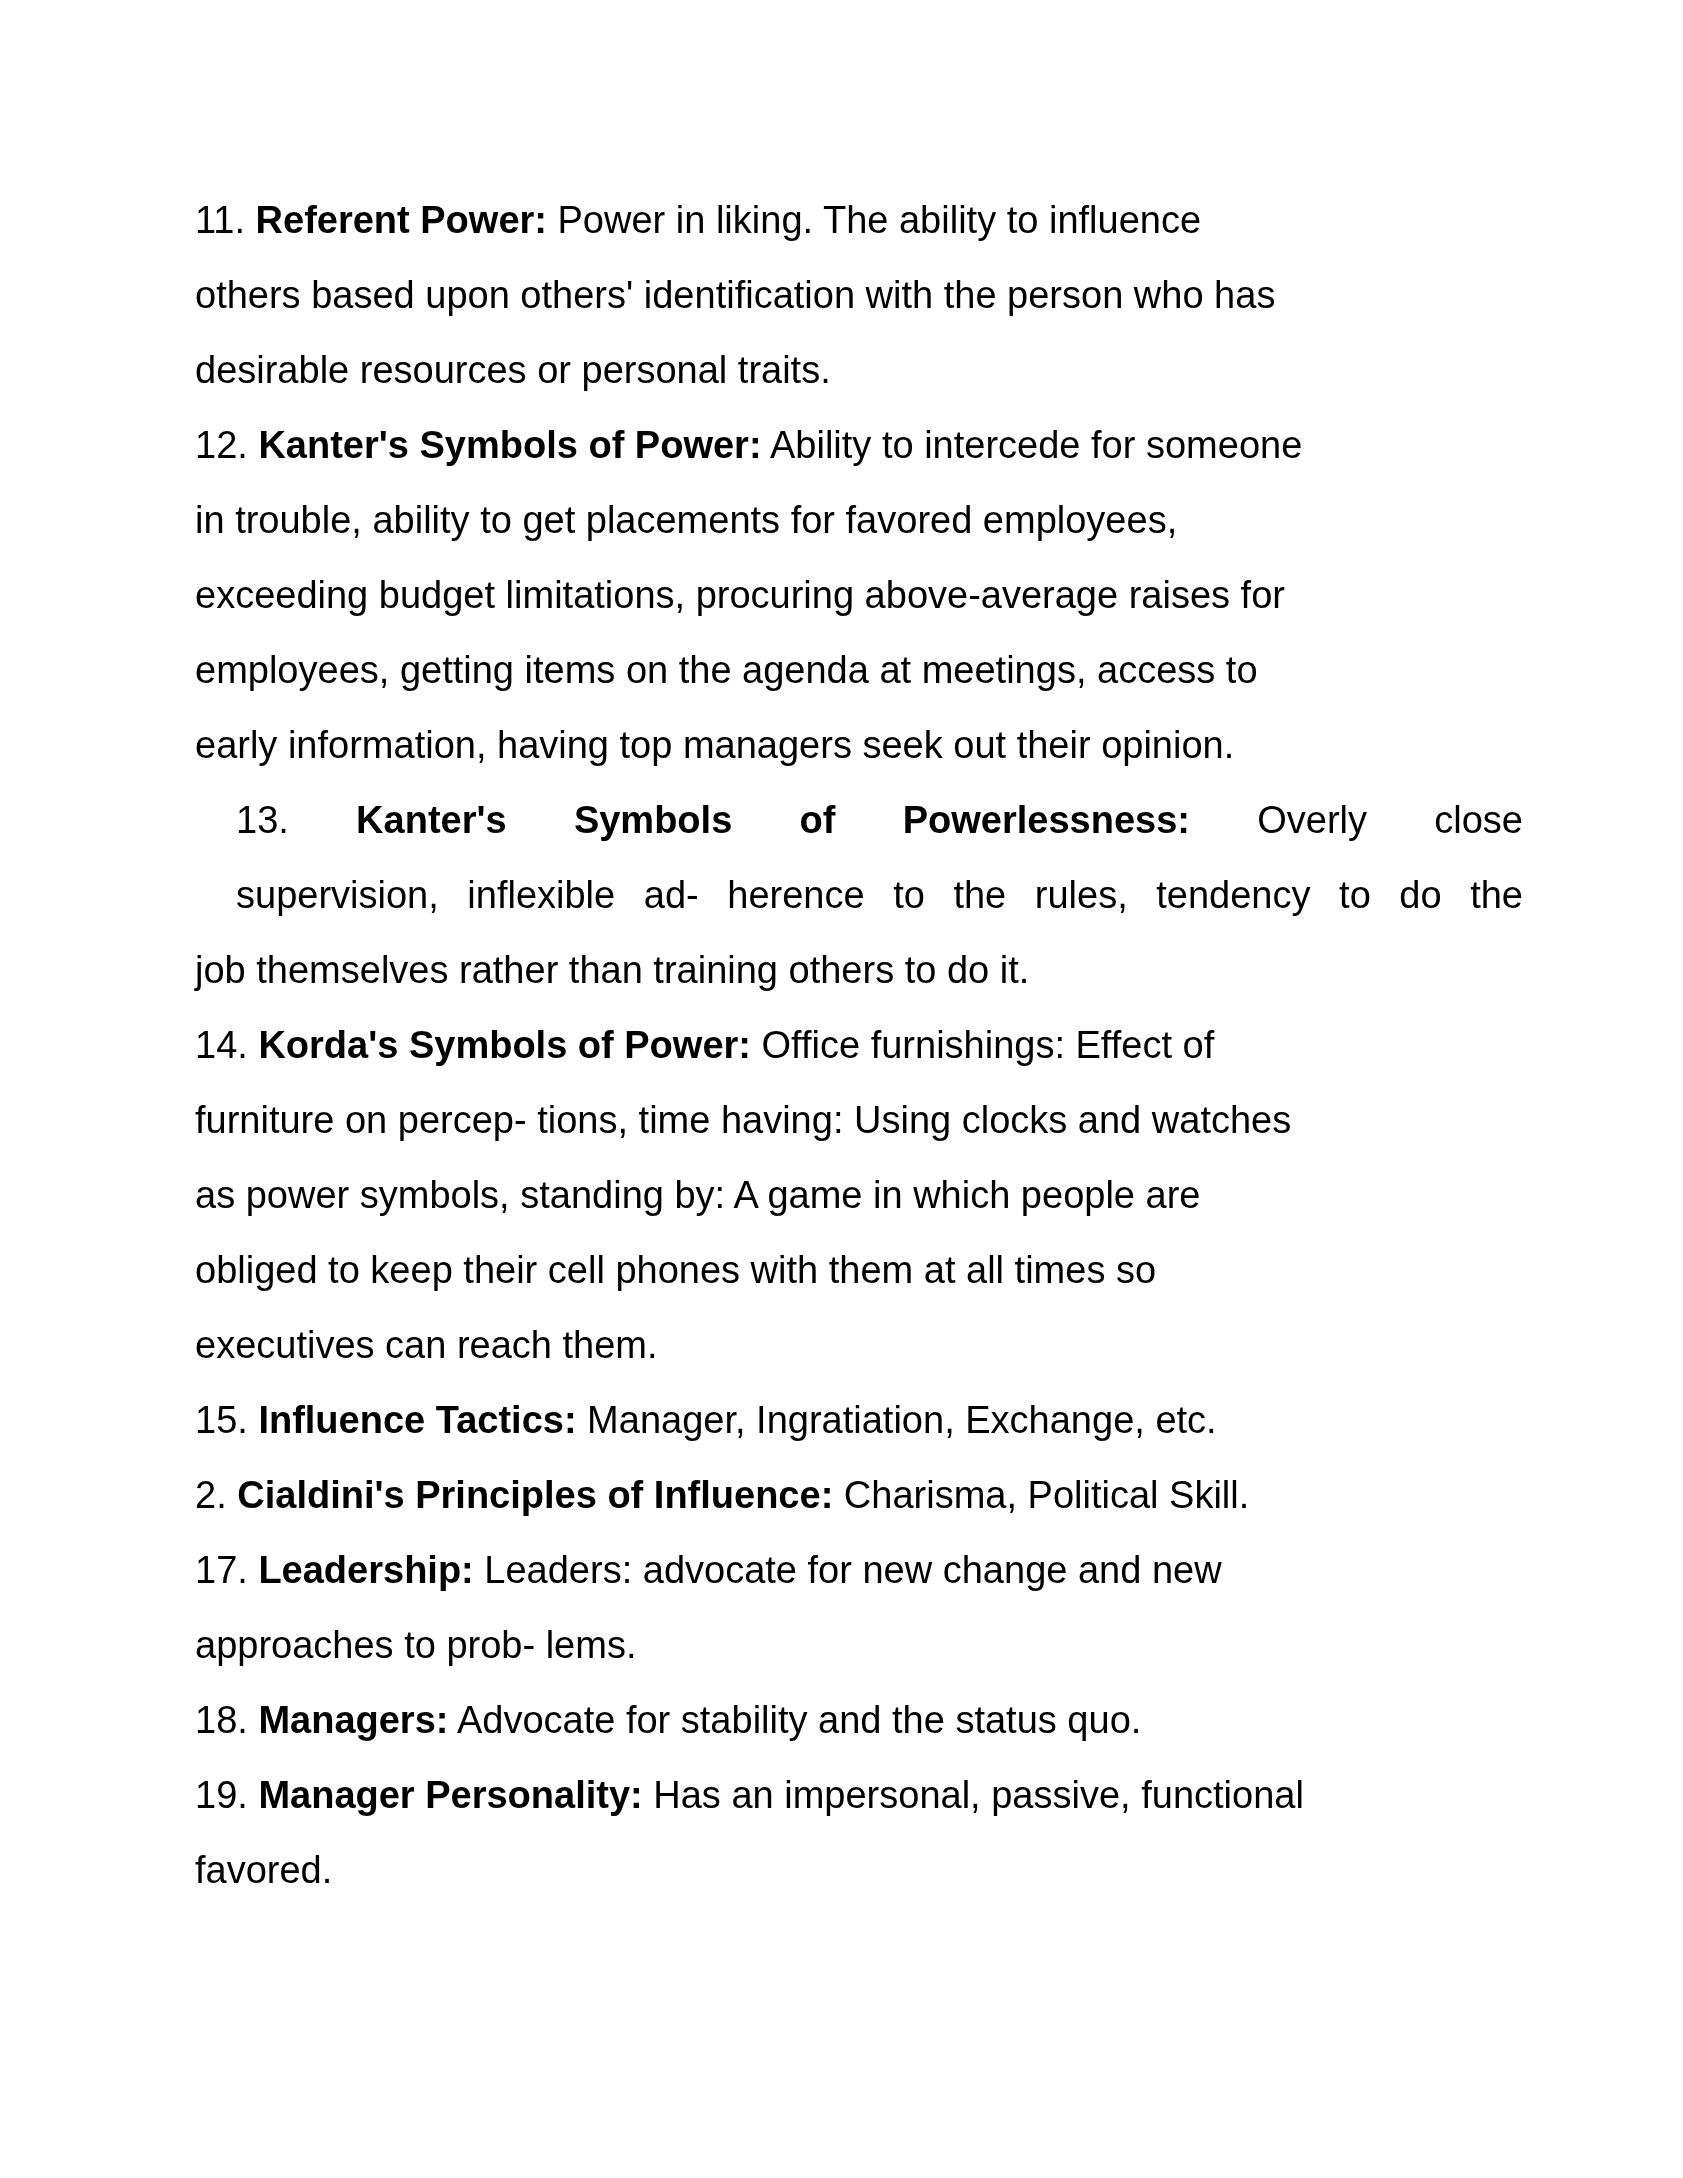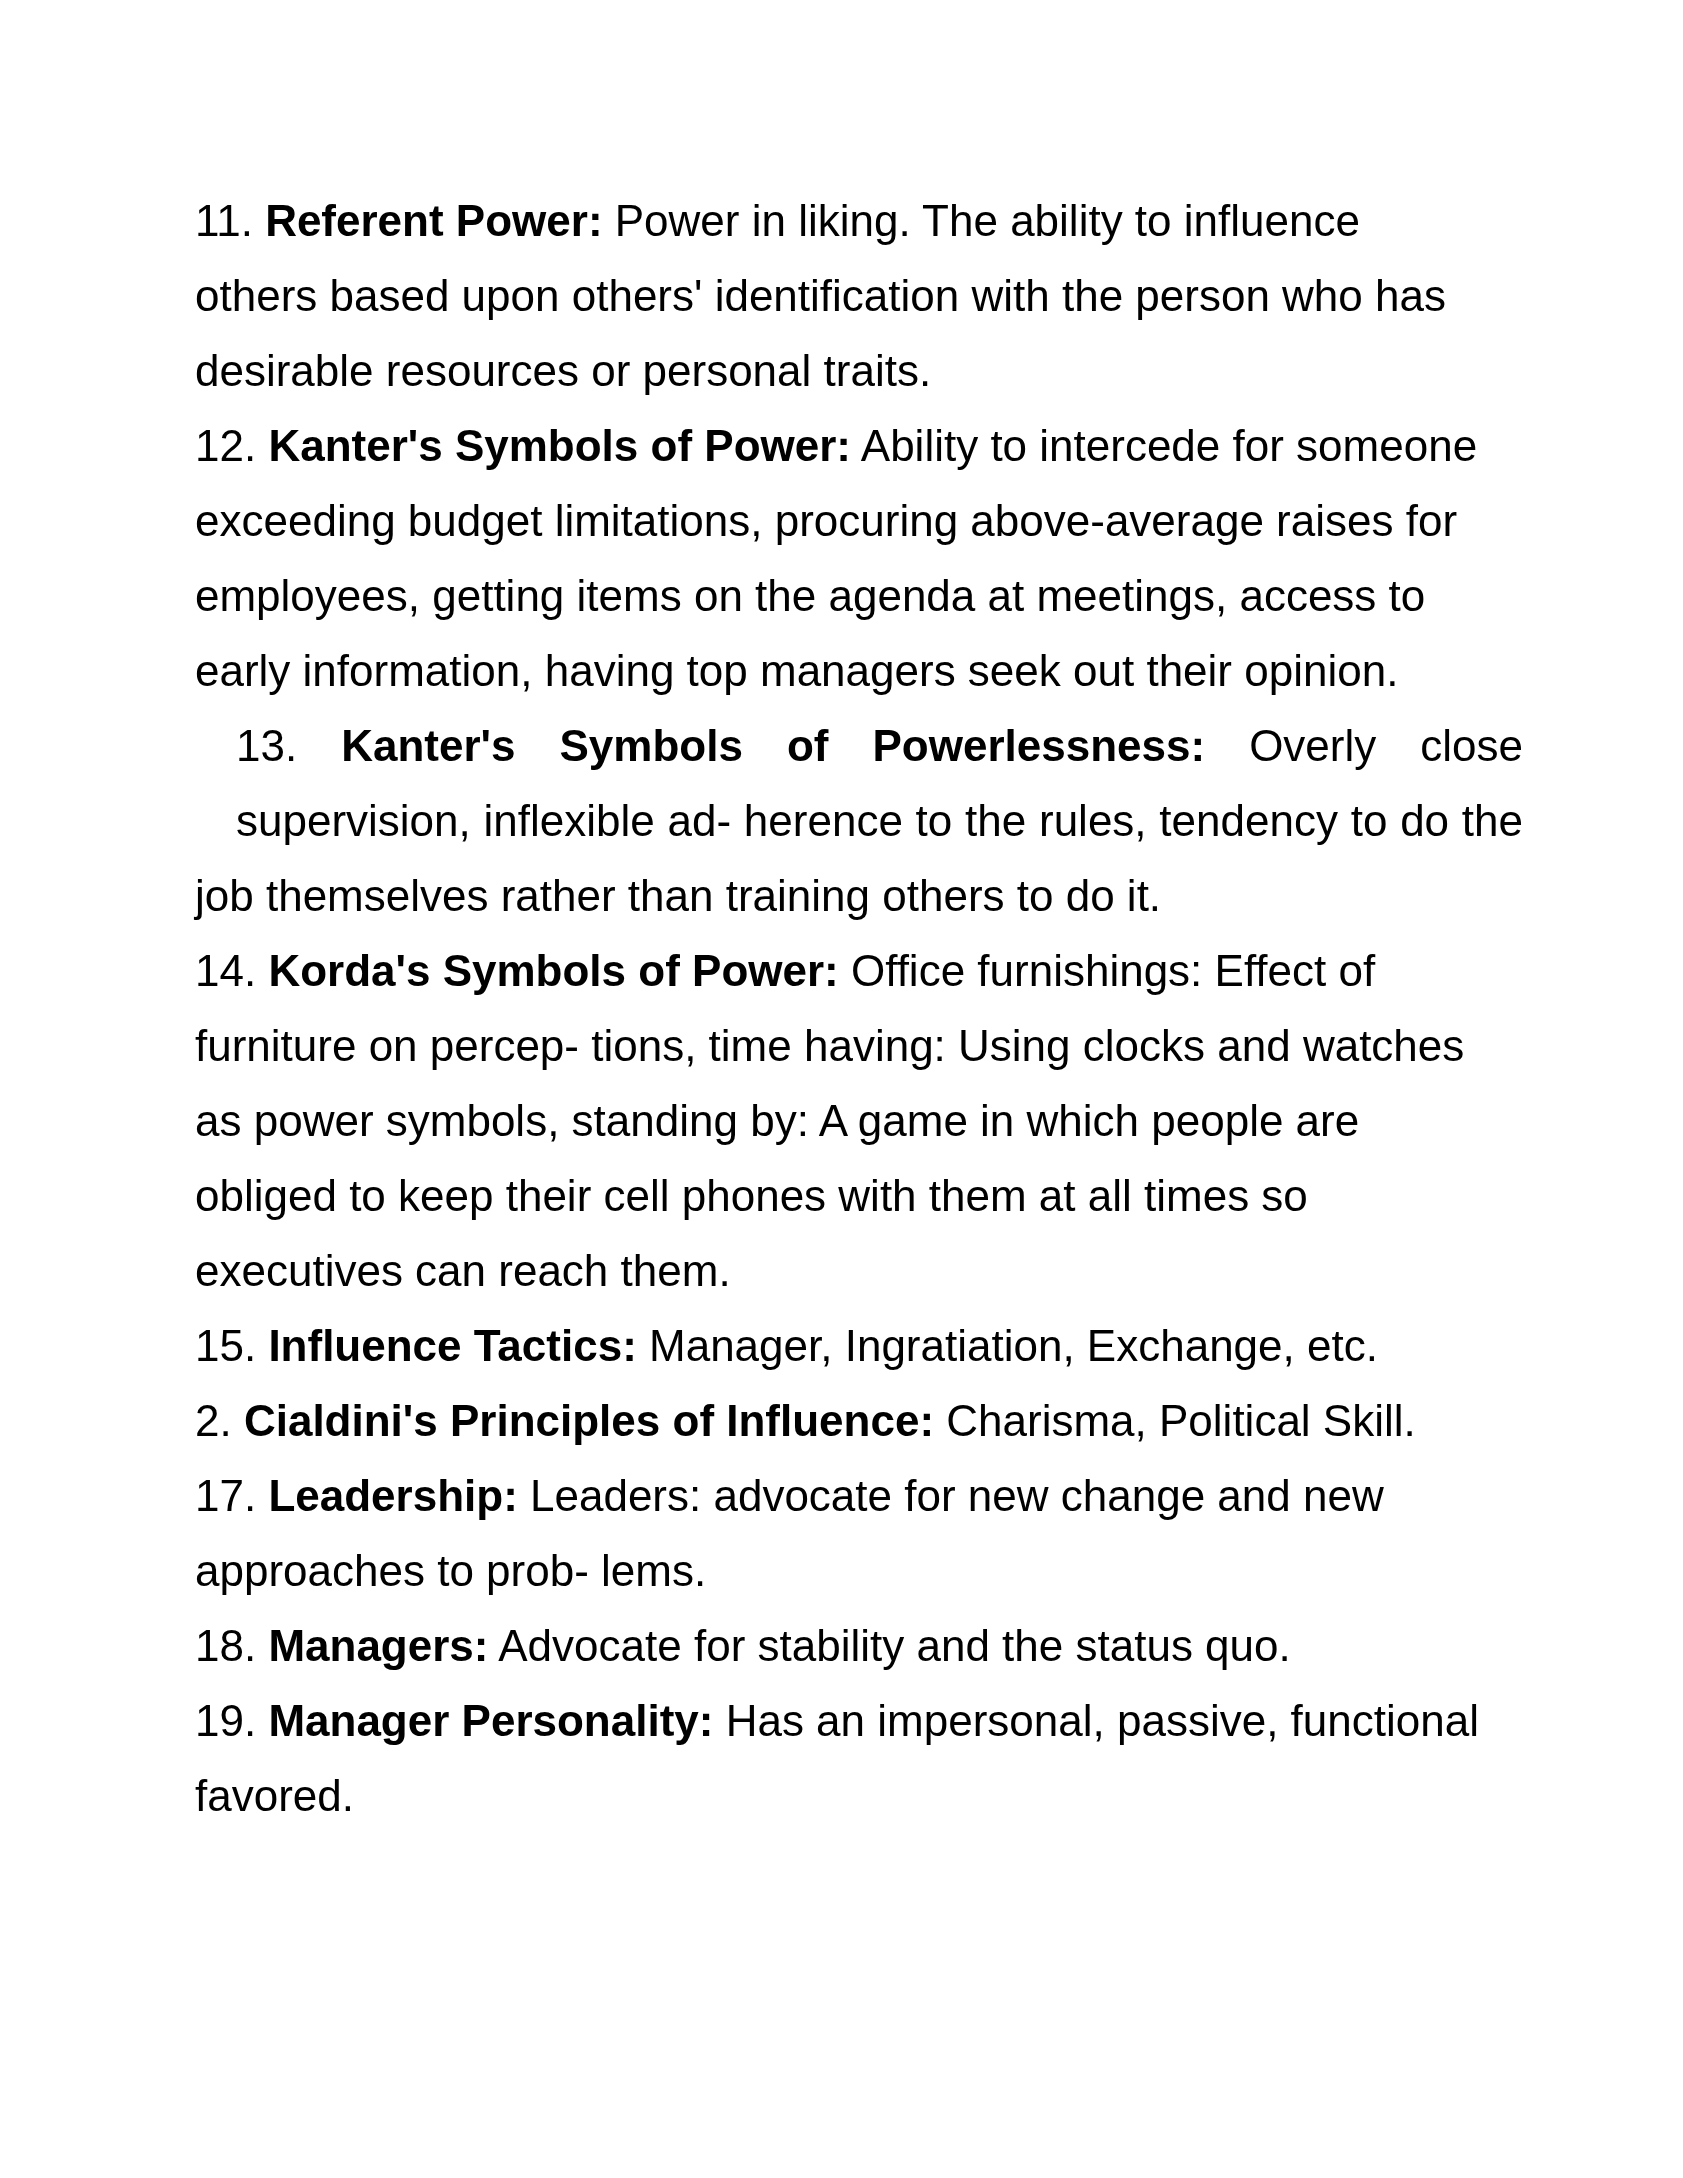--- a/index.html
+++ b/index.html
@@ -22,21 +22,21 @@
     height: 2178px;
     background: #ffffff;
   }
   .text-block {
     position: absolute;
     left: 195px;
     top: 183px;
     width: 1287px;
   }
   .line {
-    font-size: 44px;
+    font-size: 38px;
     line-height: 75px;
     white-space: nowrap;
     letter-spacing: 0;
   }
   .line.justify {
     white-space: normal;
     text-align: justify;
     text-align-last: justify;
     text-justify: inter-word;
     width: 1287px;
@@ -51,20 +51,21 @@
 
 <div class="page">
   <div class="text-block" id="text-block">
       <div>
         <div class="line"><span>11. </span><b>Referent Power:</b><span> Power in liking. The ability to influence</span></div>
         <div class="line"><span>others based upon others' identification with the person who has</span></div>
         <div class="line"><span>desirable resources or personal traits.</span></div>
       </div>
       <div>
         <div class="line"><span>12. </span><b>Kanter's Symbols of Power:</b><span> Ability to intercede for someone</span></div>
+        <div class="line"><span>in trouble, ability to get placements for favored employees,</span></div>
         <div class="line"><span>exceeding budget limitations, procuring above-average raises for</span></div>
         <div class="line"><span>employees, getting items on the agenda at meetings, access to</span></div>
         <div class="line"><span>early information, having top managers seek out their opinion.</span></div>
       </div>
       <div>
         <div class="line justify"><span>13. </span><b>Kanter's Symbols of Powerlessness:</b><span> Overly close</span></div>
         <div class="line justify"><span>supervision, inflexible ad- herence to the rules, tendency to do the</span></div>
         <div class="line"><span>job themselves rather than training others to do it.</span></div>
       </div>
       <div>

